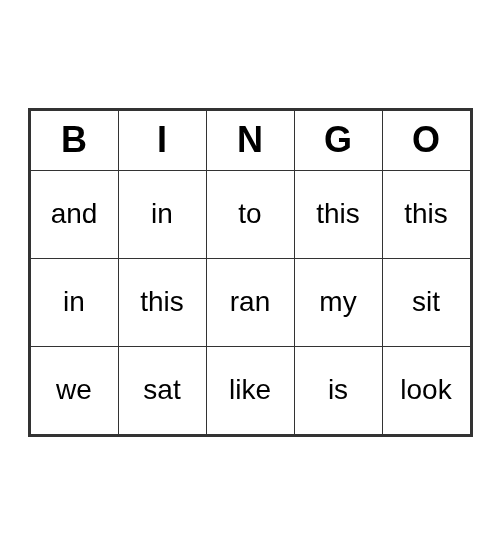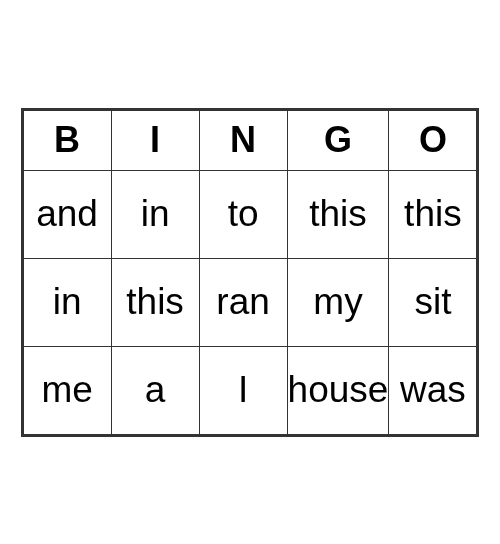--- a/index.html
+++ b/index.html
@@ -27,21 +27,21 @@
       border-collapse: collapse;
     }
 
     .bingo-table td,
     .bingo-table th {
       border: 1.5px solid #333;
       width: 88px;
       height: 88px;
       text-align: center;
       vertical-align: middle;
-      font-size: 37px;
+      font-size: 28px;
       font-family: Arial, sans-serif;
     }
 
     .bingo-table th {
       height: 60px;
       font-size: 36px;
       font-weight: bold;
       border: 1.5px solid #333;
     }
   </style>
@@ -70,21 +70,21 @@
           <td>this</td>
         </tr>
         <tr>
           <td>in</td>
           <td>this</td>
           <td>ran</td>
           <td>my</td>
           <td>sit</td>
         </tr>
         <tr>
-          <td>me</td>
-          <td>a</td>
-          <td>I</td>
-          <td>house</td>
-          <td>was</td>
+          <td>we</td>
+          <td>sat</td>
+          <td>like</td>
+          <td>is</td>
+          <td>look</td>
         </tr>
       </tbody>
   </table>
 </div>
 
 </body></html>

